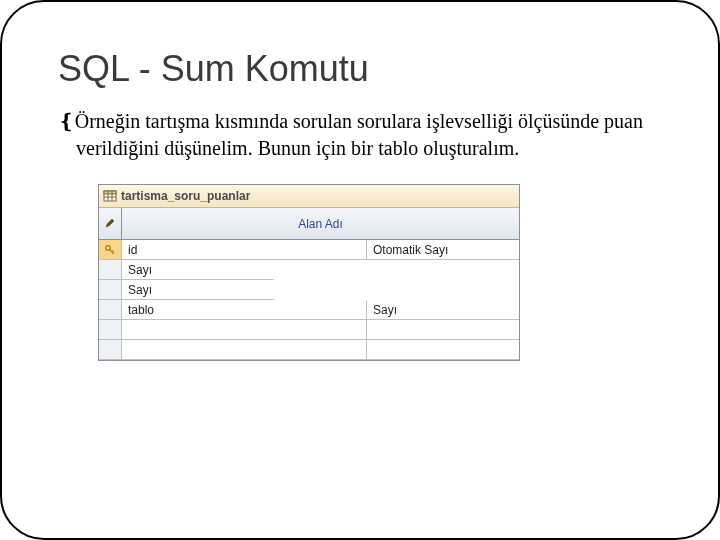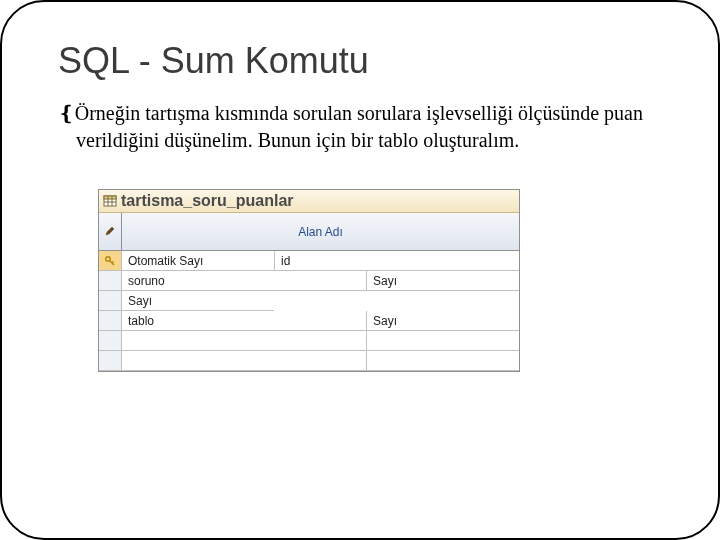--- a/index.html
+++ b/index.html
@@ -1,26 +1,26 @@
 <!DOCTYPE html>
 <html><head>
 <meta charset="utf-8">
 <style>
   html,body{margin:0;padding:0;width:720px;height:540px;background:#fff;font-family:"Times New Roman",serif;color:#000}
   .slide{position:relative;box-sizing:border-box;width:720px;height:540px;padding:36px 56px;border:2px solid #000;border-radius:44px}
-  .title{font-family:Arial,Helvetica,sans-serif;font-size:36px;font-weight:400;color:#3a3a3a;margin:2px 0 18px 0}
-  .body-text{font-size:20px;line-height:1.35;margin:0 0 35px 0;text-indent:-18px;padding-left:18px}
+  .title{font-family:Arial,Helvetica,sans-serif;font-size:36px;font-weight:400;color:#3a3a3a;margin:10px 0 18px 0}
+  .body-text{font-size:20px;line-height:1.35;margin:0 0 22px 0;text-indent:-18px;padding-left:18px}
   .body-text .bullet{font-family:Arial,Helvetica,sans-serif}
   
   .tbl-wrap{margin-left:40px;width:420px;border:1px solid #8f8f8f;font-family:"Segoe UI",Tahoma,sans-serif;font-size:12px;color:#222}
   .tab-row{display:flex;align-items:center;height:22px;background:linear-gradient(#fdf6e7,#f4e6c2);padding:0 4px;border-bottom:1px solid #c9b986}
   .tab-icon{width:14px;height:14px;margin-right:4px}
   .tab-icon svg{display:block}
-  .tab-label{font-size:16px;color:#4a4a4a;font-weight:700}
-  .hdr-row{display:flex;height:38px}
+  .tab-label{font-size:12px;color:#4a4a4a;font-weight:700}
+  .hdr-row{display:flex;height:32px}
   .hdr-cell{background:linear-gradient(#f4f6fa,#e0e6ef);border-right:1px solid #8f8f8f;border-bottom:1px solid #8f8f8f;display:flex;align-items:center;justify-content:center;color:#2a4d8f;font-weight:400}
   .hdr-cell:last-child{border-right:none}
   .sel-col{width:22px}
   .name-col{flex:1}
   .type-col{width:140px}
   .data-row{display:flex;height:20px;background:#fff}
   .data-row .cell{border-right:1px solid #c0c0c0;border-bottom:1px solid #c0c0c0;display:flex;align-items:center;padding:0 6px}
   .data-row .cell:last-child{border-right:none}
   .data-row.selected .sel-cell{background:#f7d58a}
   .sel-cell{width:22px;padding:0!important;justify-content:center;background:#eef1f6}
@@ -70,26 +70,25 @@
         <div class="data-row selected">
           <div class="cell sel-cell">
             <span class="key-icon">
               <svg width="12" height="12" viewBox="0 0 12 12">
                 <circle cx="4" cy="4" r="2.3" fill="none" stroke="#b8860b" stroke-width="1.4"></circle>
                 <line x1="5.5" y1="5.5" x2="10" y2="10" stroke="#b8860b" stroke-width="1.4"></line>
                 <line x1="8" y1="8" x2="9.5" y2="6.5" stroke="#b8860b" stroke-width="1.4"></line>
               </svg>
             </span>
           </div>
+          <div class="cell name-cell">id</div>
           <div class="cell type-cell">Otomatik Sayı</div>
-          <div class="cell name-cell">id</div>
         </div>
         <div class="data-row">
           <div class="cell sel-cell"></div>
-          <div class="cell name-cell">soruno</div>
           <div class="cell type-cell">Sayı</div>
         </div>
         <div class="data-row">
           <div class="cell sel-cell"></div>
           <div class="cell type-cell">Sayı</div>
         </div>
         <div class="data-row">
           <div class="cell sel-cell"></div>
           <div class="cell name-cell">tablo</div>
           <div class="cell type-cell">Sayı</div>

